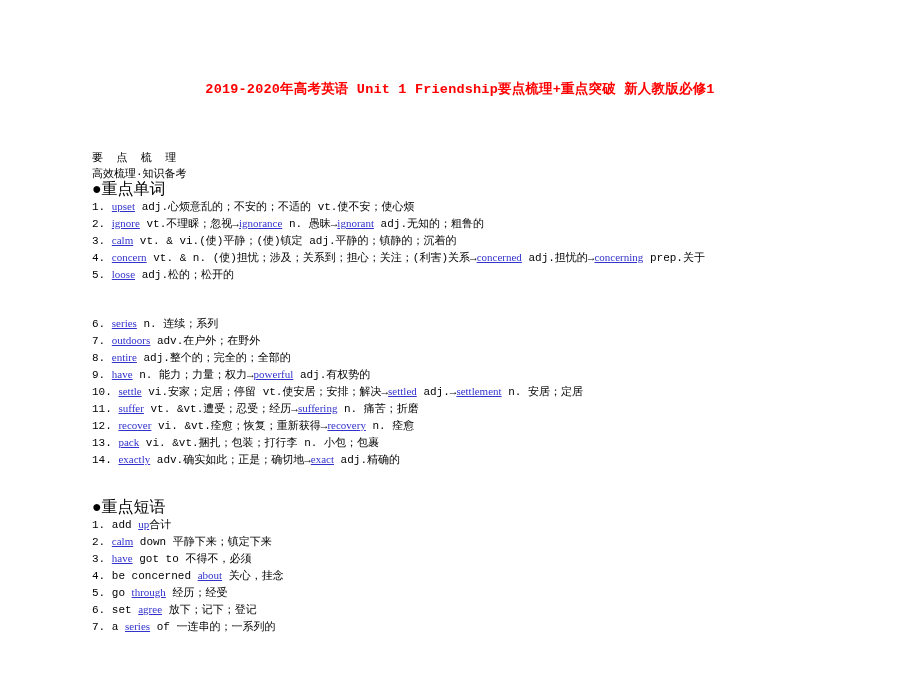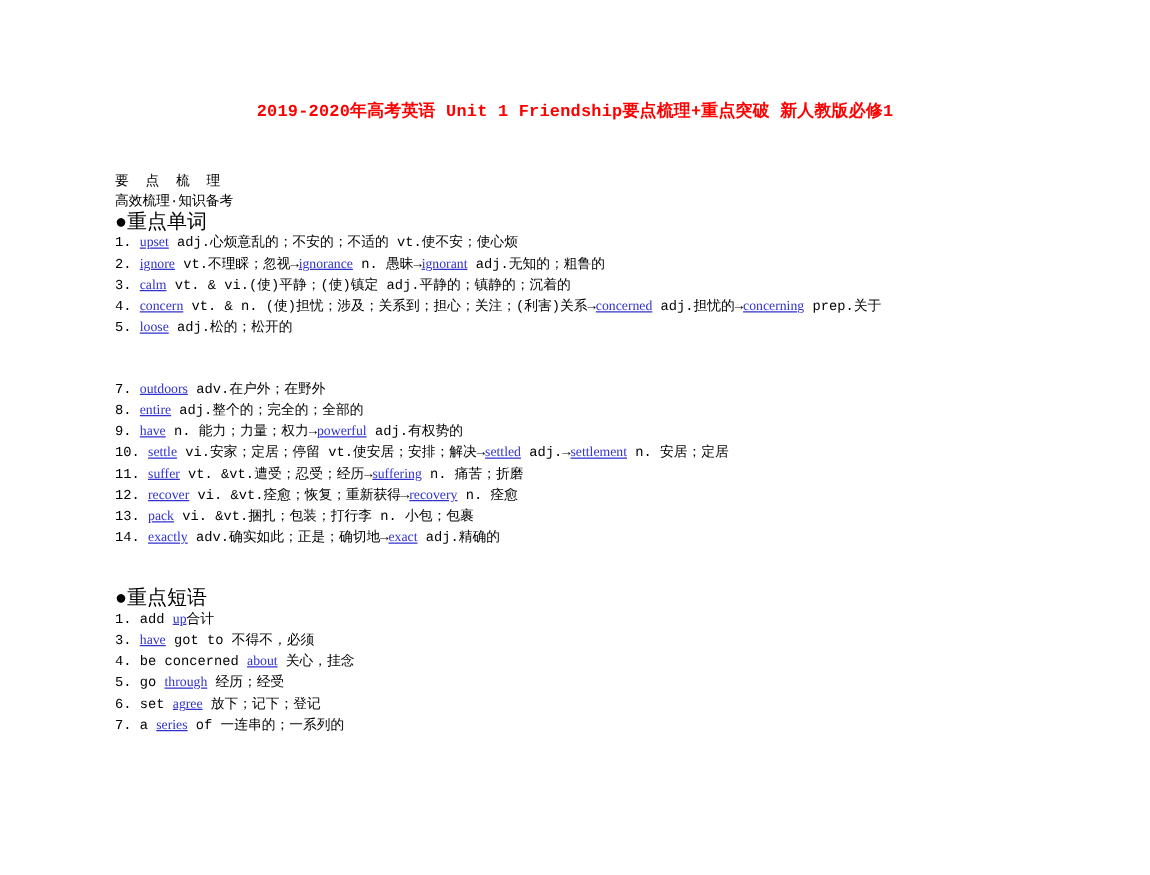--- a/index.html
+++ b/index.html
@@ -32,21 +32,21 @@
     font-size: 13.5px;
     font-family: "Liberation Mono", "DejaVu Sans Mono", monospace;
     font-weight: 700;
     letter-spacing: 0.2px;
     white-space: nowrap;
   }
 
   
   .body-block {
     position: absolute;
-    top: 138px;
+    top: 150px;
     left: 92px;
     width: 800px;
   }
 
   .line {
     font-family: "Liberation Mono", "DejaVu Sans Mono", monospace;
     font-size: 11px;
     line-height: 16px;
     color: #000000;
     white-space: nowrap;
@@ -107,36 +107,38 @@
         <div class="line"><span>1.</span><span> </span><span class="lk">upset</span><span> adj.心烦意乱的；不安的；不适的 vt.使不安；使心烦</span></div>
         <div class="line"><span>2.</span><span> </span><span class="lk">ignore</span><span> vt.不理睬；忽视→</span><span class="lk">ignorance</span><span> n. 愚昧→</span><span class="lk">ignorant</span><span> adj.无知的；粗鲁的</span></div>
         <div class="line"><span>3.</span><span> </span><span class="lk">calm</span><span> vt. &amp; vi.(使)平静；(使)镇定  adj.平静的；镇静的；沉着的</span></div>
         <div class="line"><span>4.</span><span> </span><span class="lk">concern</span><span> vt. &amp; n. (使)担忧；涉及；关系到；担心；关注；(利害)关系→</span><span class="lk">concerned</span><span> adj.担忧的→</span><span class="lk">concerning</span><span> prep.关于</span></div>
         <div class="line"><span>5.</span><span> </span><span class="lk">loose</span><span> adj.松的；松开的</span></div>
       </div>
 
     <div class="spacer"></div>
 
     <div id="key-words-group-2">
+        <div class="line"><span>6.</span><span> </span><span class="lk">series</span><span> n. 连续；系列</span></div>
         <div class="line"><span>7.</span><span> </span><span class="lk">outdoors</span><span> adv.在户外；在野外</span></div>
         <div class="line"><span>8.</span><span> </span><span class="lk">entire</span><span> adj.整个的；完全的；全部的</span></div>
         <div class="line"><span>9.</span><span> </span><span class="lk">have</span><span> n. 能力；力量；权力→</span><span class="lk">powerful</span><span> adj.有权势的</span></div>
         <div class="line"><span>10.</span><span> </span><span class="lk">settle</span><span> vi.安家；定居；停留 vt.使安居；安排；解决→</span><span class="lk">settled</span><span> adj.→</span><span class="lk">settlement</span><span> n. 安居；定居</span></div>
         <div class="line"><span>11.</span><span> </span><span class="lk">suffer</span><span> vt. &amp;vt.遭受；忍受；经历→</span><span class="lk">suffering</span><span> n. 痛苦；折磨</span></div>
         <div class="line"><span>12.</span><span> </span><span class="lk">recover</span><span> vi. &amp;vt.痊愈；恢复；重新获得→</span><span class="lk">recovery</span><span> n. 痊愈</span></div>
         <div class="line"><span>13.</span><span> </span><span class="lk">pack</span><span> vi. &amp;vt.捆扎；包装；打行李 n. 小包；包裹</span></div>
         <div class="line"><span>14.</span><span> </span><span class="lk">exactly</span><span> adv.确实如此；正是；确切地→</span><span class="lk">exact</span><span> adj.精确的</span></div>
       </div>
 
     <div class="spacer"></div>
 
     <div class="bullet-head">●重点短语</div>
 
     <div id="key-phrases-group">
         <div class="line"><span>1.</span><span> add </span><span class="lk">up</span><span>合计</span></div>
+        <div class="line"><span>2.</span><span> </span><span class="lk">calm</span><span> down  平静下来；镇定下来</span></div>
         <div class="line"><span>3.</span><span> </span><span class="lk">have</span><span> got to  不得不，必须</span></div>
         <div class="line"><span>4.</span><span> be concerned </span><span class="lk">about</span><span>  关心，挂念</span></div>
         <div class="line"><span>5.</span><span> go </span><span class="lk">through</span><span>  经历；经受</span></div>
         <div class="line"><span>6.</span><span> set </span><span class="lk">agree</span><span>  放下；记下；登记</span></div>
         <div class="line"><span>7.</span><span> a </span><span class="lk">series</span><span> of  一连串的；一系列的</span></div>
       </div>
 
   </div>
 </div>
 

